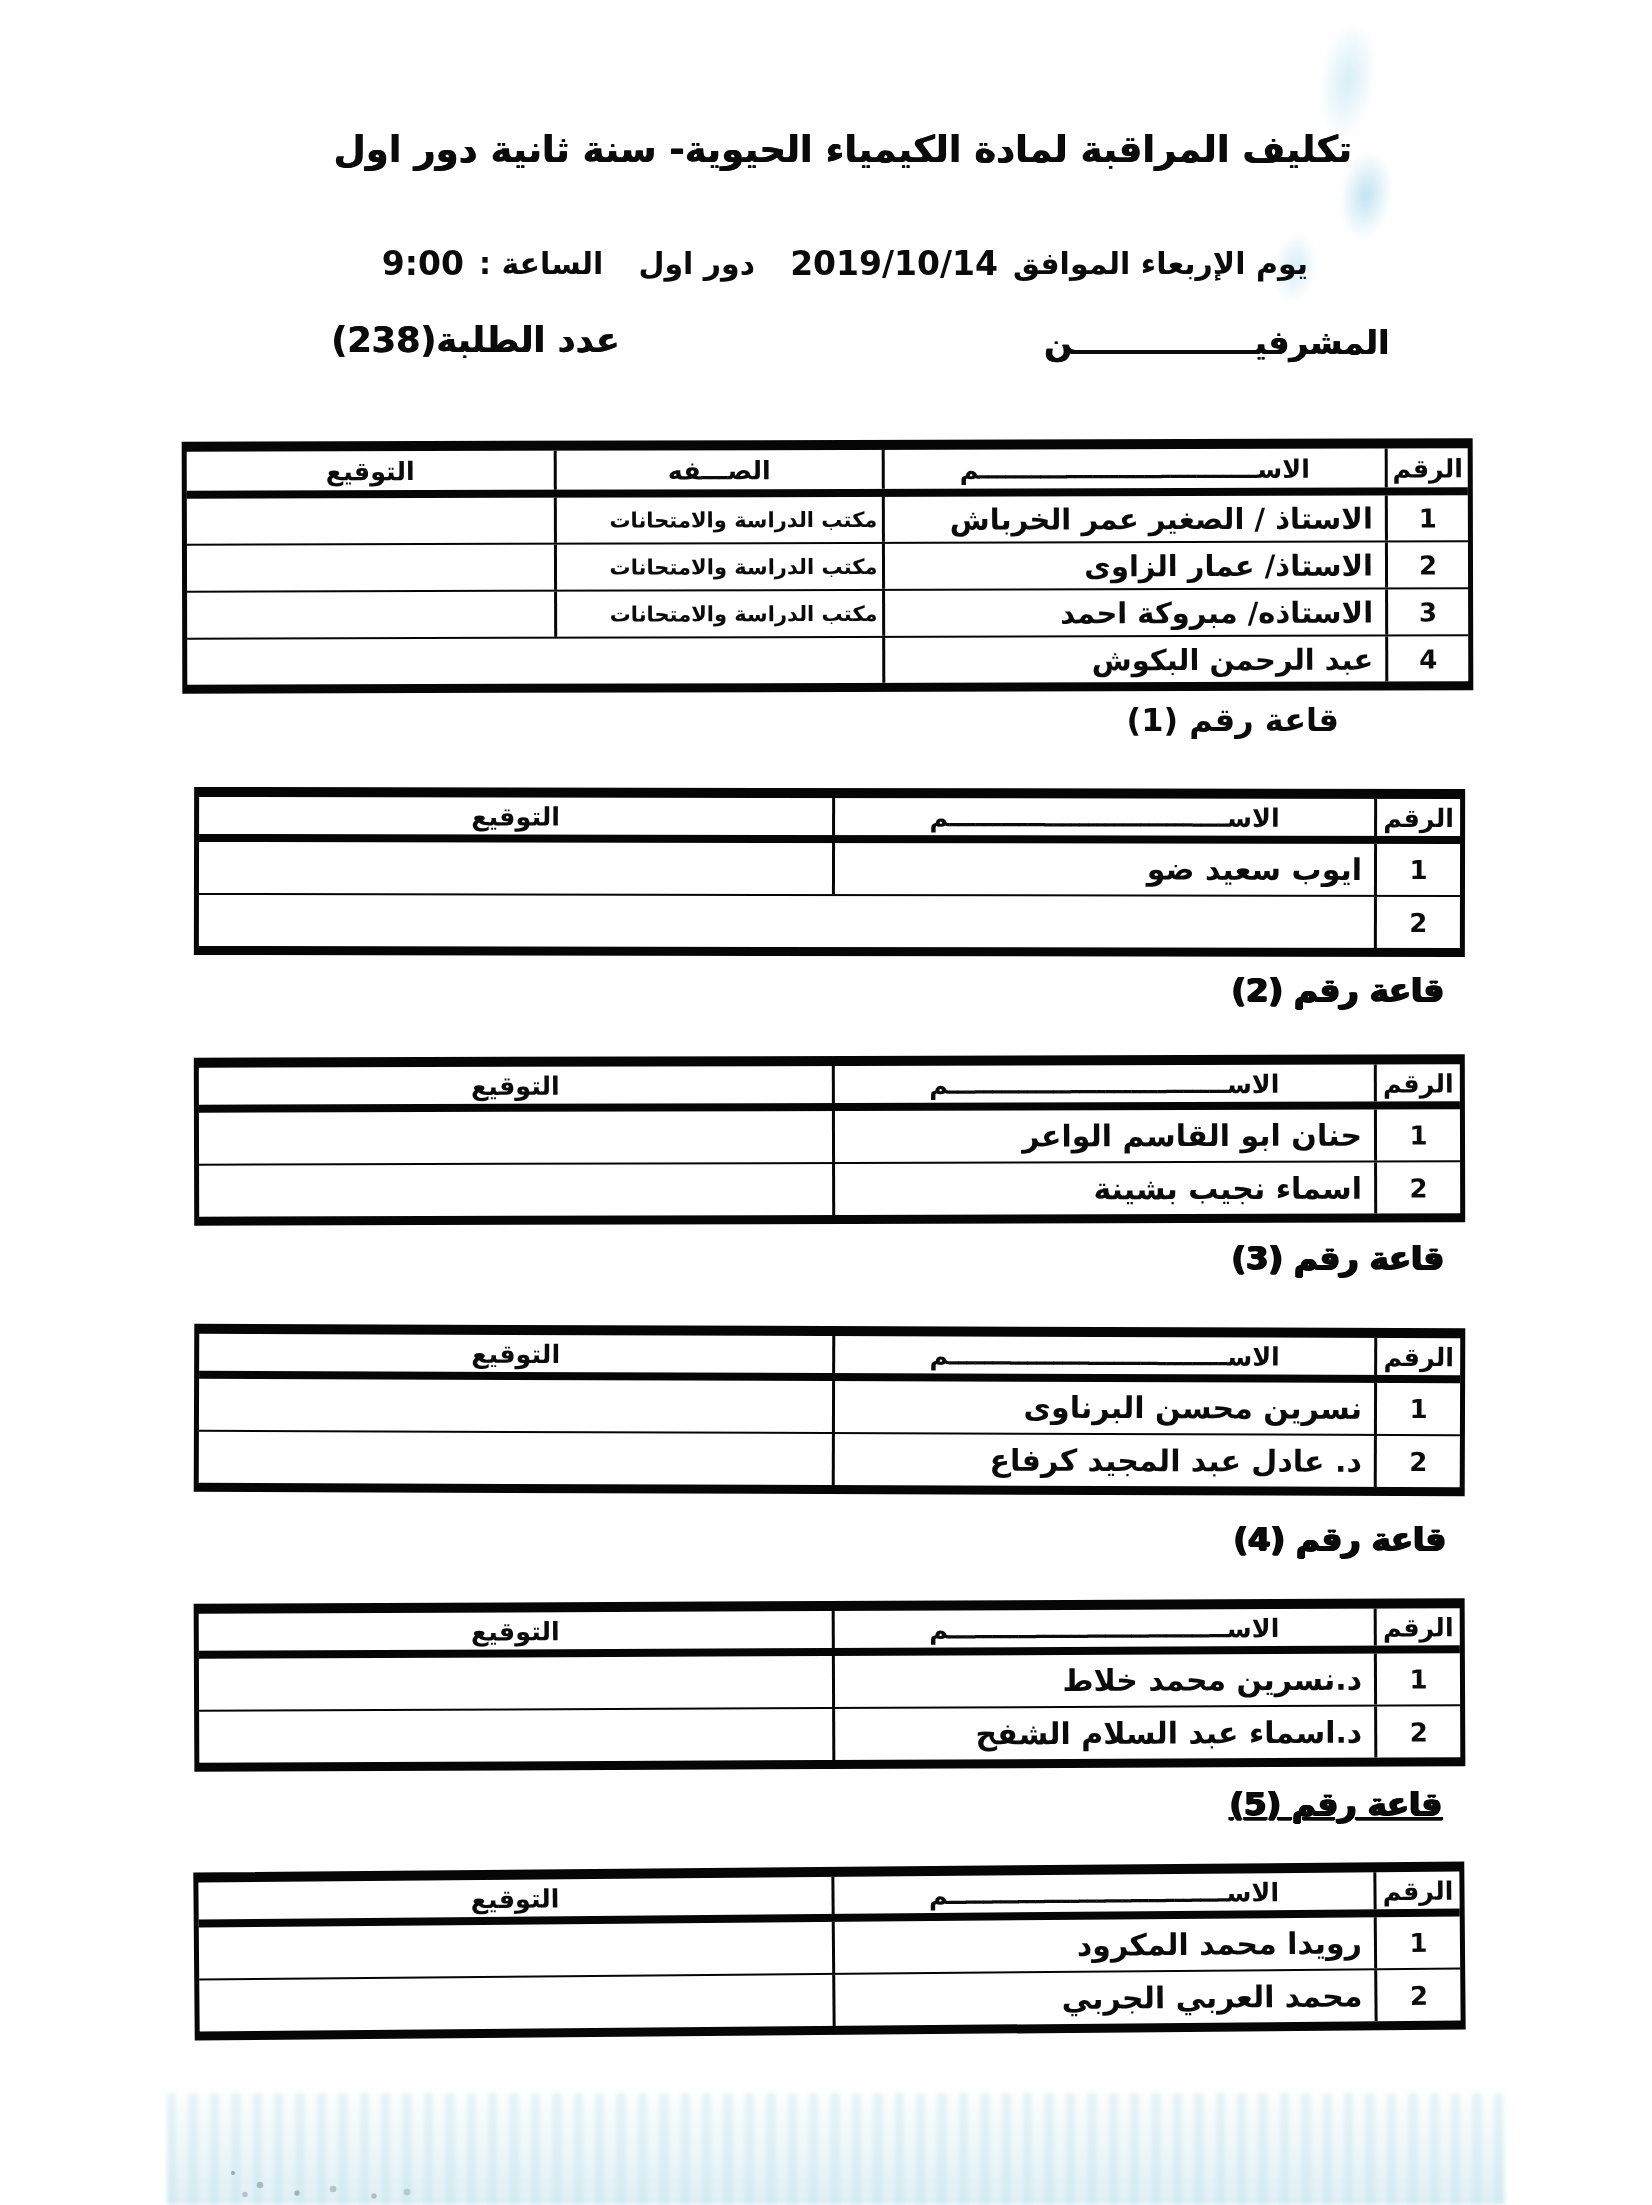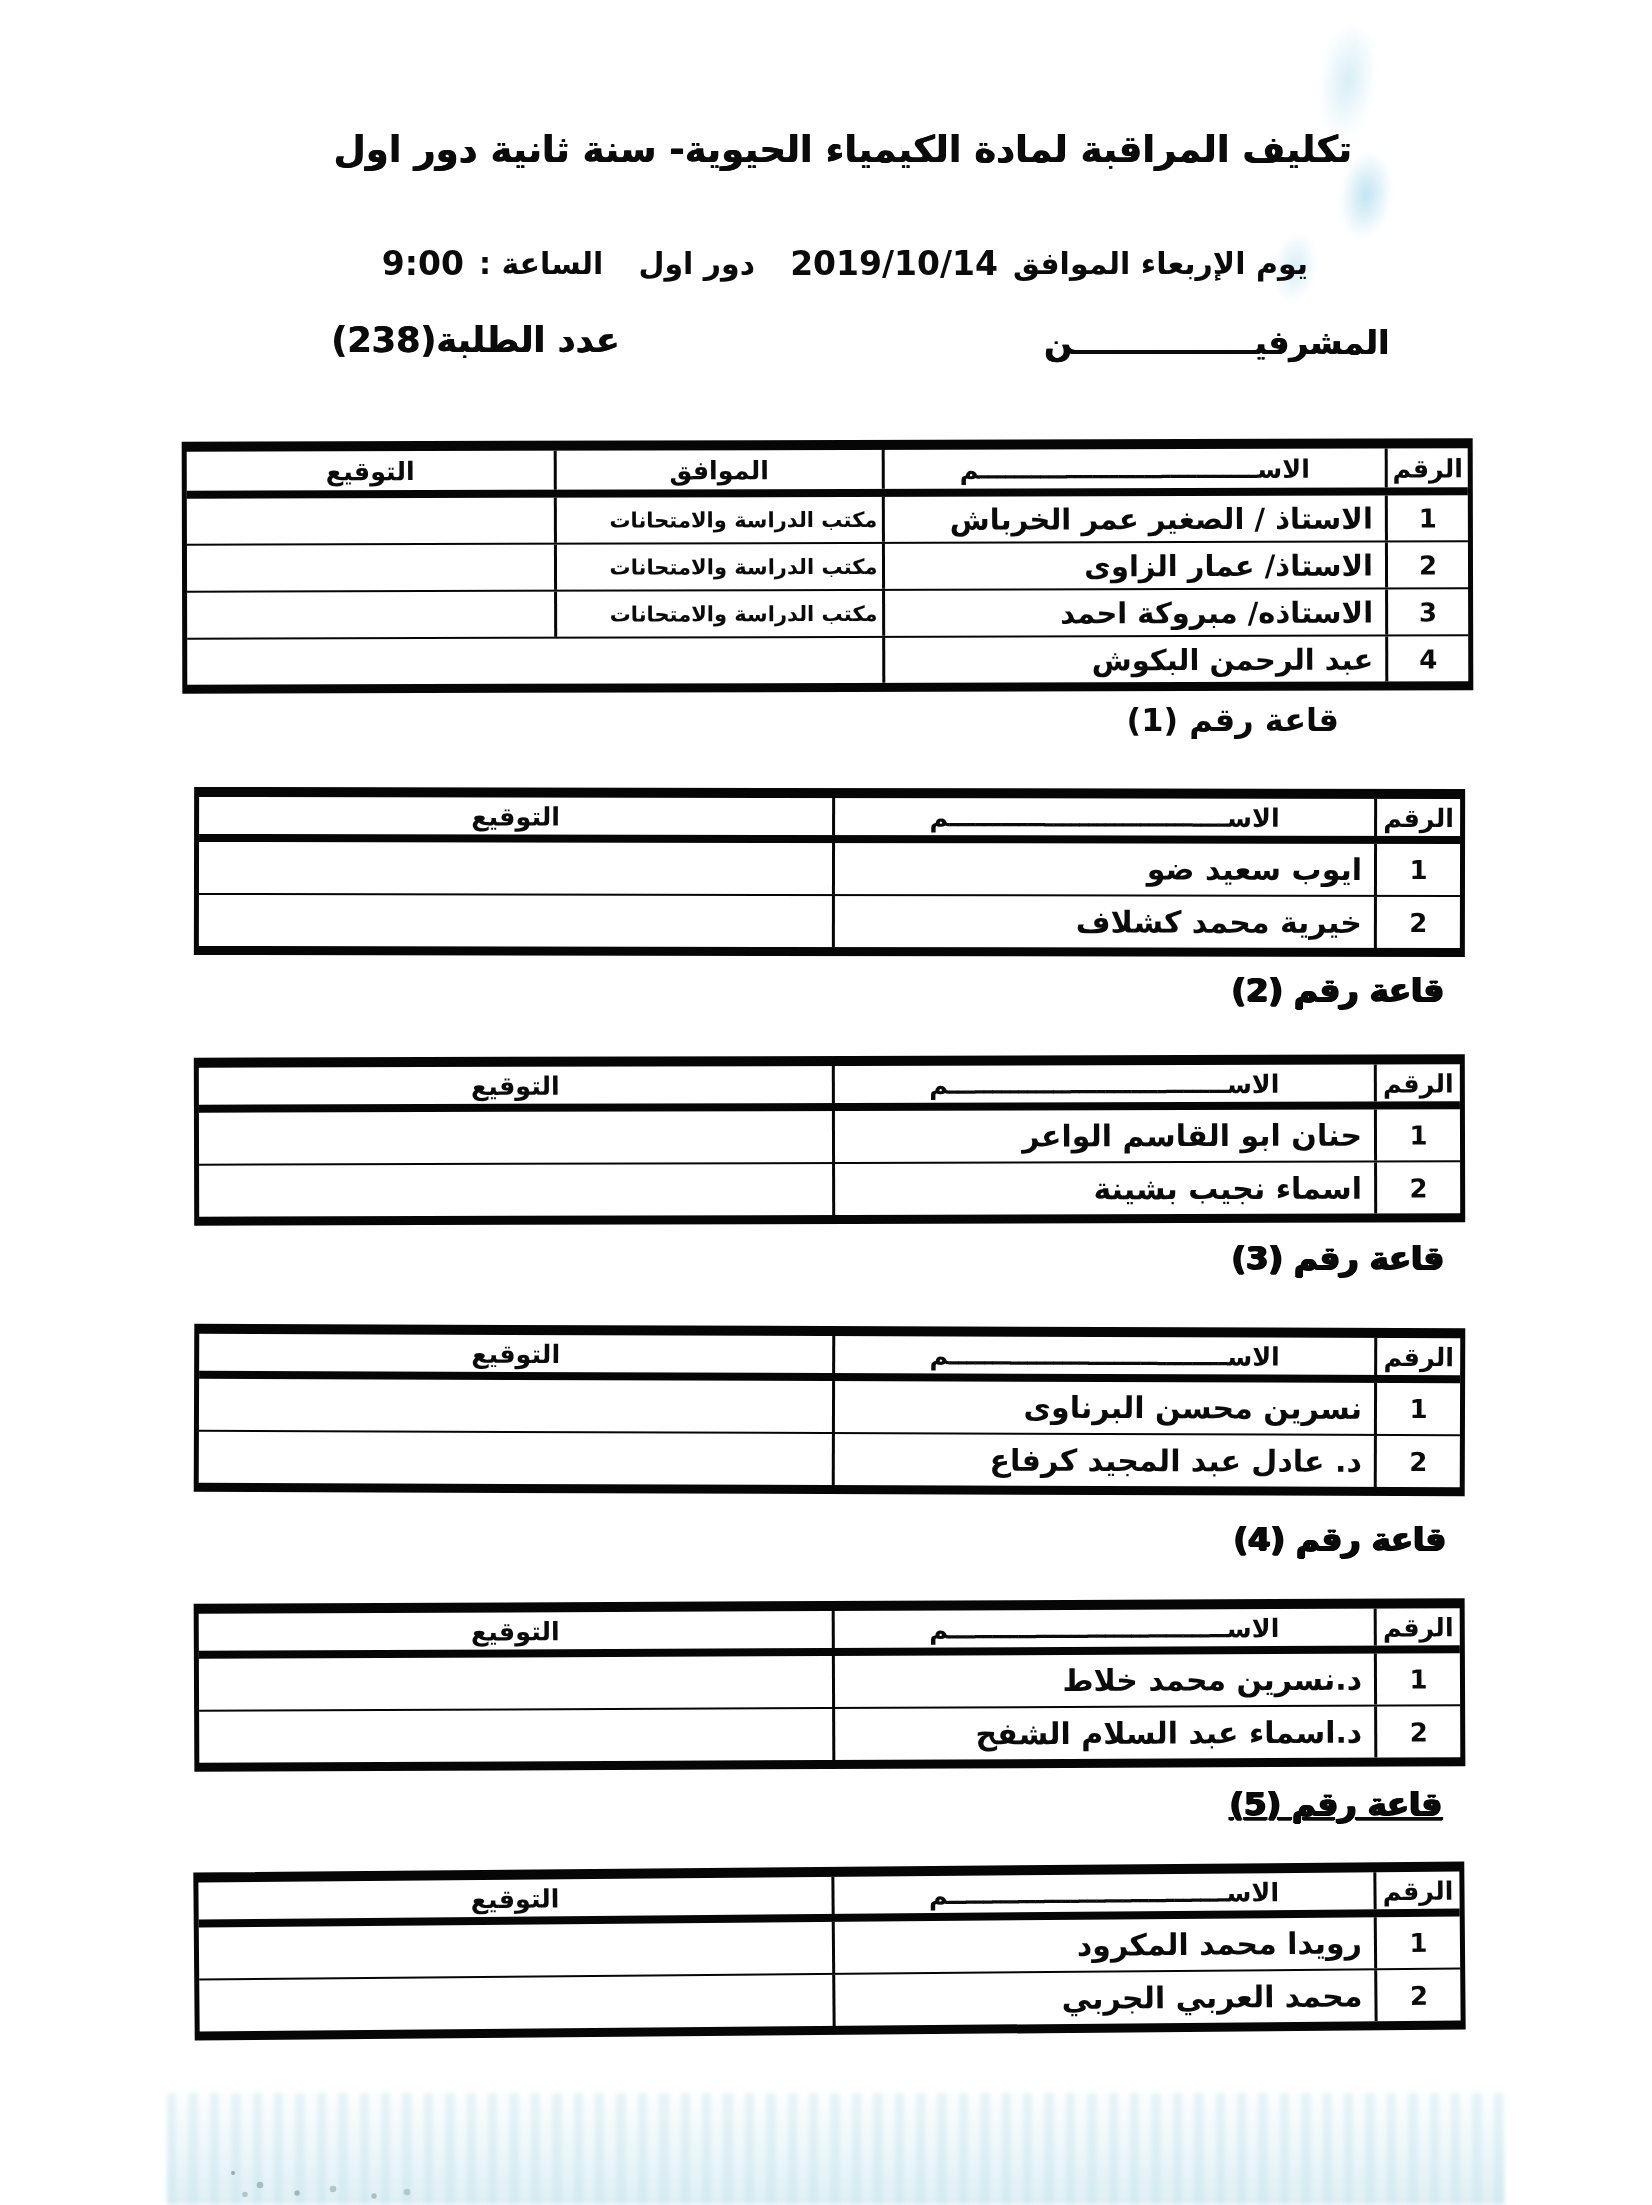--- a/index.html
+++ b/index.html
@@ -109,21 +109,21 @@
   <span class="date-val">9:00</span>
 </div>
 
 <div class="abs supervisors">المشرفيــــــــــــــــن</div>
 <div class="abs students">عدد الطلبة(238)</div>
 
 <div class="tbl main">
   <div class="trow thead">
     <div class="cell th">الرقم</div>
     <div class="cell th">الاســــــــــــــــــــــــــــــــم</div>
-    <div class="cell th">الموافق</div>
+    <div class="cell th">الصـــفه</div>
     <div class="cell th">التوقيع</div>
   </div>
   <div class="trow">
     <div class="cell num">1</div>
     <div class="cell name">الاستاذ / الصغير عمر الخرباش</div>
     <div class="cell role">مكتب الدراسة والامتحانات</div>
     <div class="cell sig"></div>
   </div>
   <div class="trow">
     <div class="cell num">2</div>
@@ -151,21 +151,20 @@
     <div class="cell th">الاســــــــــــــــــــــــــــــــم</div>
     <div class="cell th">التوقيع</div>
   </div>
   <div class="trow">
     <div class="cell num">1</div>
     <div class="cell name">ايوب سعيد ضو</div>
     <div class="cell sig"></div>
   </div>
   <div class="trow">
     <div class="cell num">2</div>
-    <div class="cell name">خيرية محمد كشلاف</div>
     <div class="cell sig"></div>
   </div>
 </div>
 
 <div class="abs room-heading heavy" style="right:209px;top:971px;">قاعة رقم (2)</div>
 <div class="tbl room t2">
   <div class="trow thead">
     <div class="cell th">الرقم</div>
     <div class="cell th">الاســــــــــــــــــــــــــــــــم</div>
     <div class="cell th">التوقيع</div>

